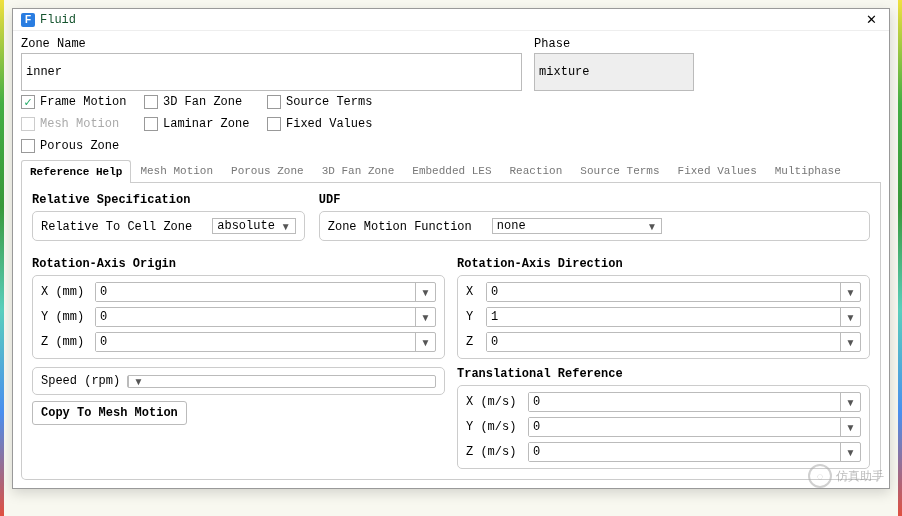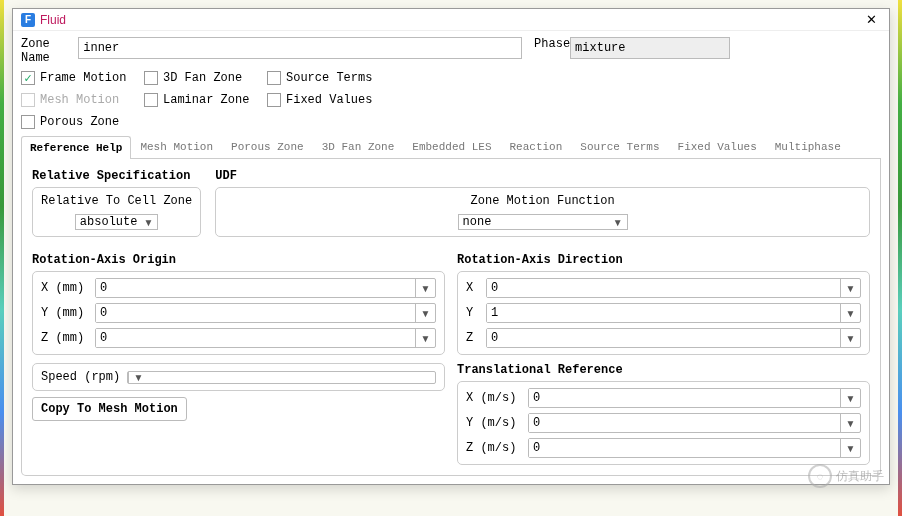--- a/index.html
+++ b/index.html
@@ -34,30 +34,30 @@
     color: #fff;
     font-family: sans-serif;
     font-size: 10px;
     font-weight: bold;
     display: inline-flex;
     align-items: center;
     justify-content: center;
     border-radius: 2px;
     margin-right: 5px;
   }
-  .title { font-family: Liberation Sans, sans-serif; font-size: 12px; color: #be185d; flex: 1; }
+  .title { font-family: Liberation Mono, monospace; font-size: 12px; color: #14532d; flex: 1; }
   .close { font-family: sans-serif; font-size: 13px; color: #000; cursor: pointer; padding: 0 4px; }
   .body { padding: 6px 8px 8px 8px; }
   .row { display: flex; gap: 12px; margin-bottom: 4px; }
-  .col { flex: 1; display: flex; flex-direction: row; }
+  .col { flex: 1; display: flex; flex-direction: column; }
   .lbl { font-weight: normal; margin-bottom: 2px; }
   input.txt {
     height: 20px;
     border: 1px solid #bbb;
-    padding: 10px 4px;
+    padding: 18px 4px;
     font-family: inherit;
     font-size: 12px;
     width: 100%;
     background: #fff;
   }
   input.disabledbg { background: #eee; }
   .checks { display: flex; flex-wrap: wrap; gap: 4px 8px; margin-top: 4px; }
   .chk { display: inline-flex; align-items: center; gap: 5px; min-width: 115px; }
   .chk .box {
     width: 14px; height: 14px;
@@ -94,21 +94,21 @@
   }
   .panel {
     border: 1px solid #ccc;
     border-top: none;
     border-radius: 0 0 5px 5px;
     padding: 10px;
   }
   .grp { display: inline-block; vertical-align: top; margin-bottom: 8px; }
   .grp-title { font-weight: bold; margin-bottom: 4px; }
   .grp-body { border: 1px solid #ccc; border-radius: 5px; padding: 6px 8px; }
-  .inline-field { display: flex; align-items: center; gap: 6px; flex-direction: column; }
+  .inline-field { display: flex; align-items: flex-end; gap: 20px; }
   .inline-field .k { white-space: nowrap; }
   .dd {
     display: inline-flex;
     align-items: center;
     border: 1px solid #bbb;
     height: 16px;
     background: #fff;
     padding: 0 4px;
     font-family: inherit;
     font-size: 12px;

